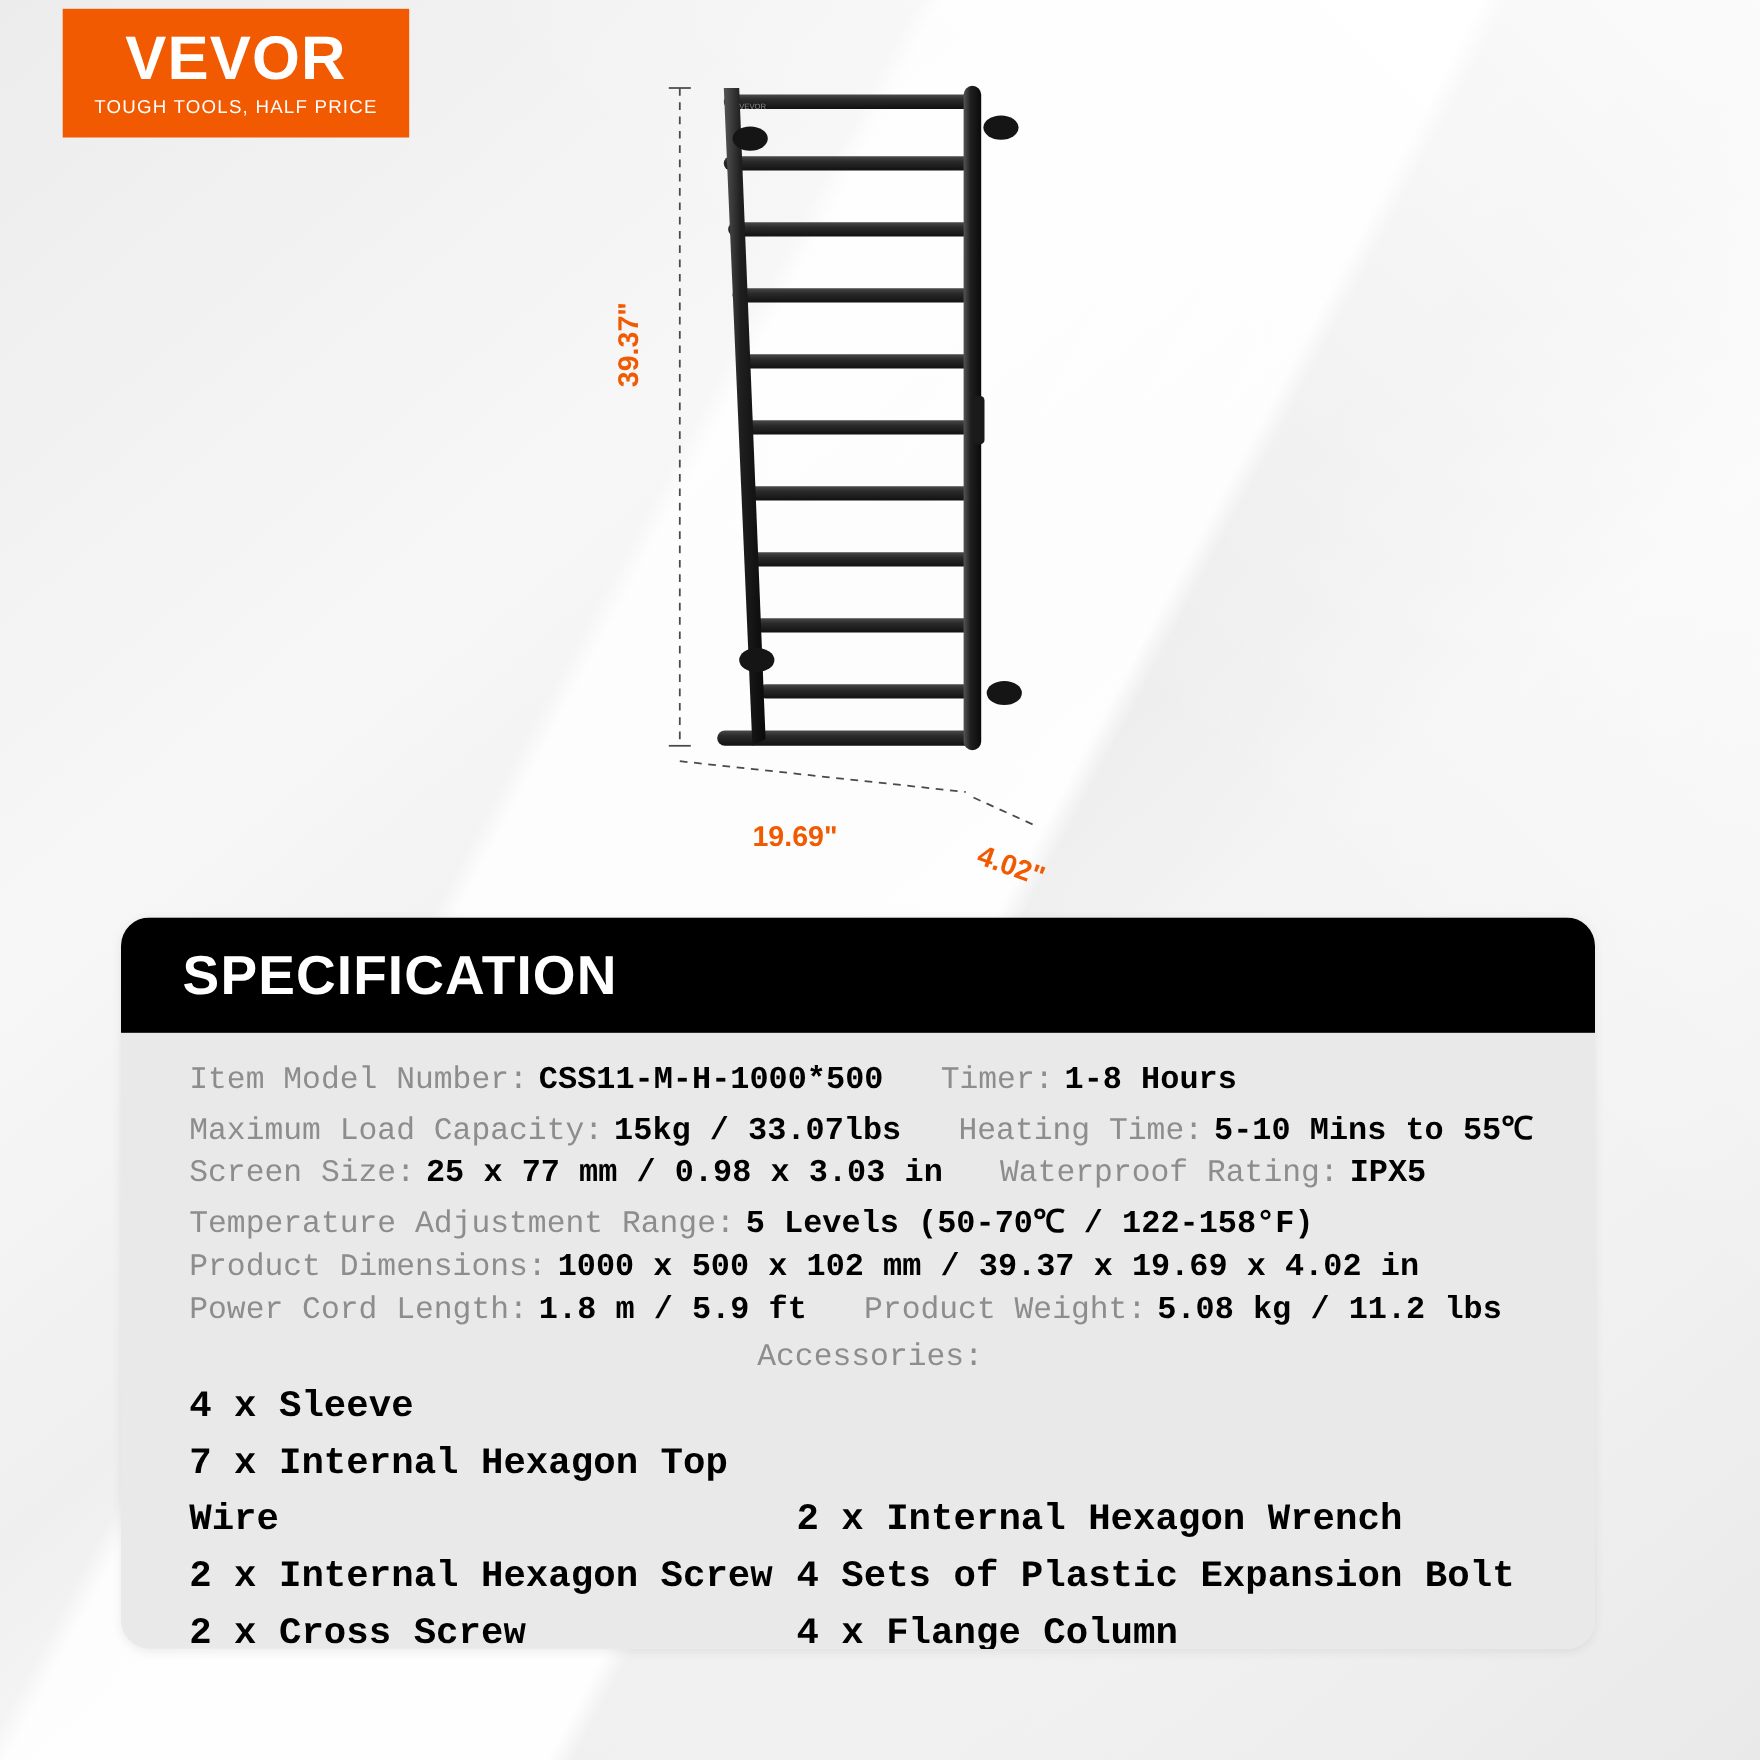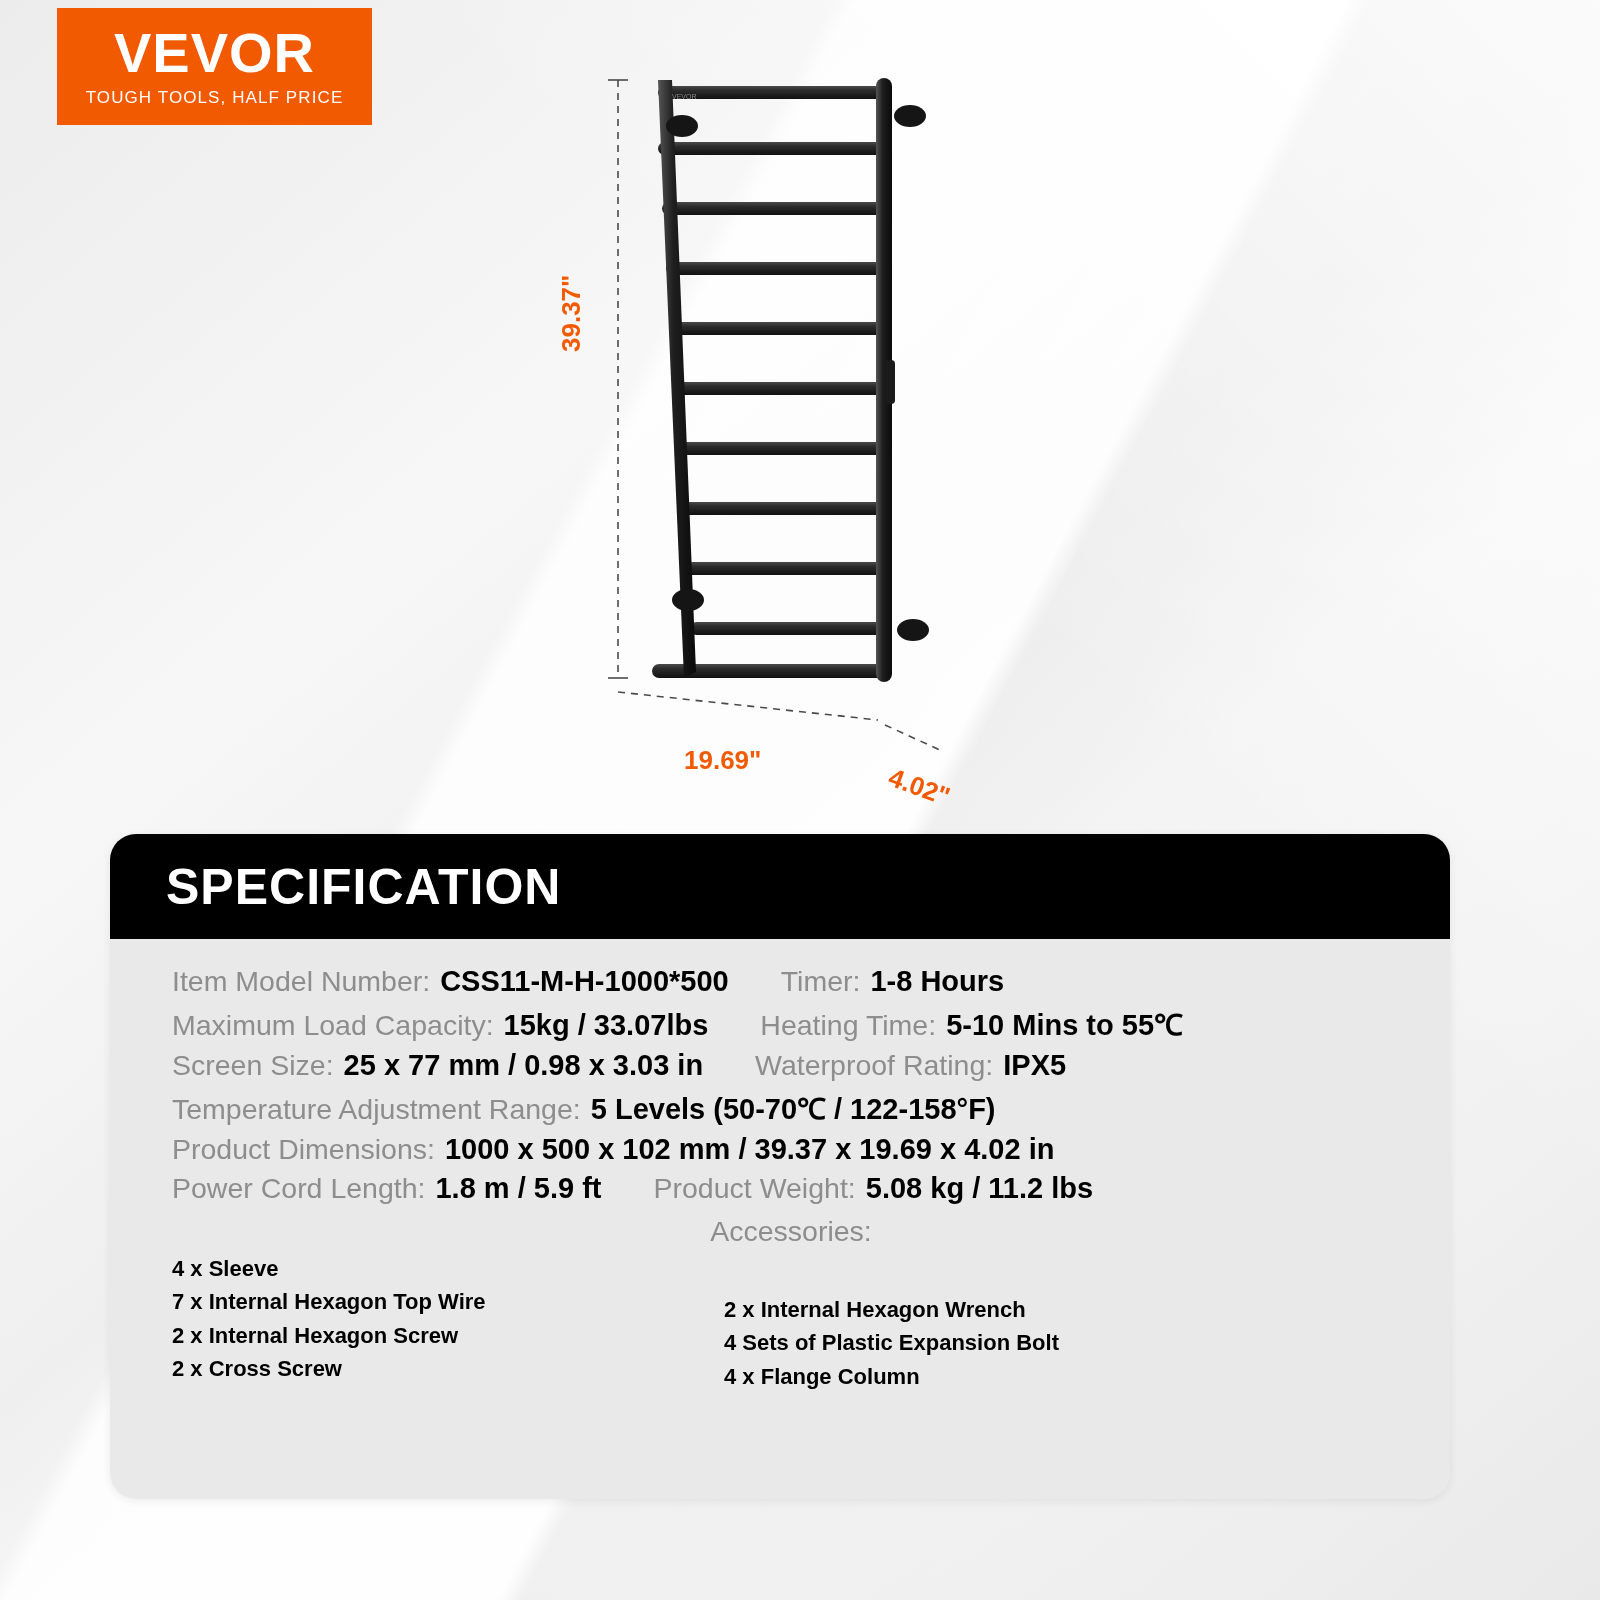--- a/index.html
+++ b/index.html
@@ -55,34 +55,34 @@
     border-radius:26px;overflow:hidden;
     box-shadow:0 2px 10px rgba(0,0,0,0.07);
   }
   .spec-head{
     background:#000;height:105px;display:flex;align-items:center;
   }
   .spec-title{
     color:#fff;font-size:50px;font-weight:bold;letter-spacing:1px;padding-left:56px;
   }
   .spec-body{
-    background:#e9e9e9;height:560px;padding:26px 40px 0 62px;box-sizing:border-box;
+    background:#e9e9e9;height:560px;padding:26px 40px 0 62px;box-sizing:border-box;font-family:Liberation Mono, monospace;
   }
   .row{display:flex;align-items:baseline;margin-bottom:6px;}
   .lbl{color:#8d8d8d;font-size:28.5px;}
   .val{color:#000;font-size:29px;font-weight:bold;margin-left:10px;}
   .gap{margin-left:52px;}
   .acc-label{color:#8d8d8d;font-size:28.5px;margin-top:10px;text-align:center;}
   .acc-grid{
     display:flex;margin-top:4px;
   }
   .acc-col{display:flex;flex-direction:column;}
   .acc-col.left{width:552px;}
-  .acc-item{color:#000;font-size:22px;font-weight:bold;line-height:1.52;}
-  .acc-col.right{padding-top:41px;}
+  .acc-item{color:#000;font-size:34px;font-weight:bold;line-height:1.52;}
+  .acc-col.right{padding-top:41px;justify-content:flex-end;}
 </style>
 </head>
 <body>
 
 <div class="bg"></div>
 
 <div class="logo">
   <div class="logo-word">VEVOR</div>
   <div class="logo-tag">TOUGH TOOLS, HALF PRICE</div>
 </div>

